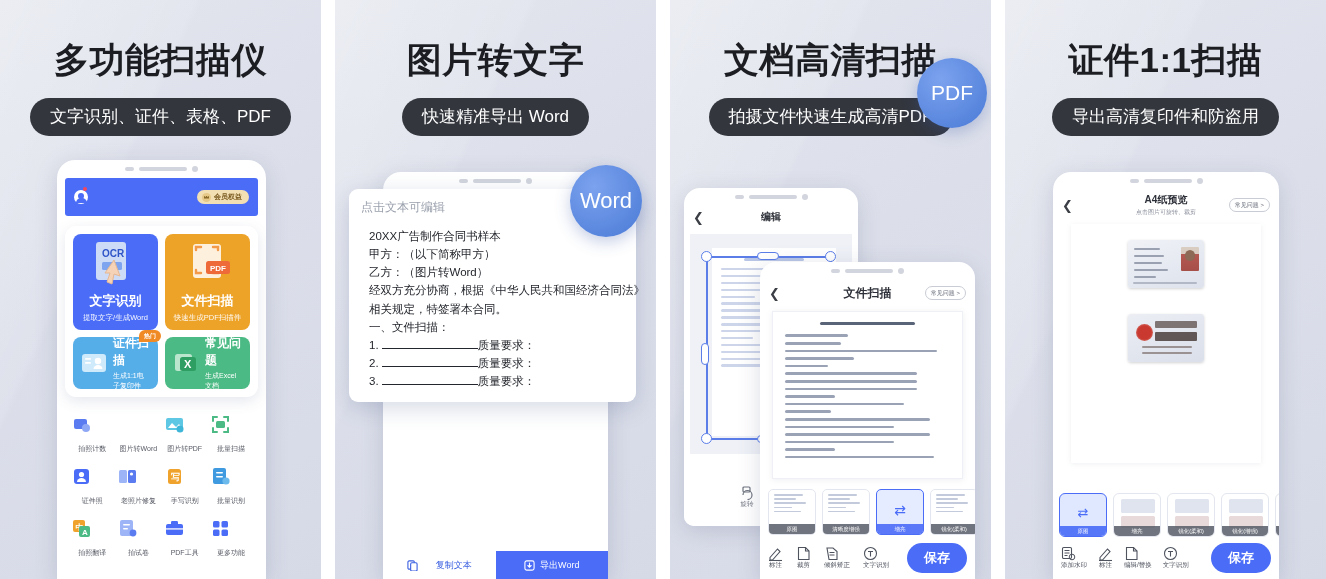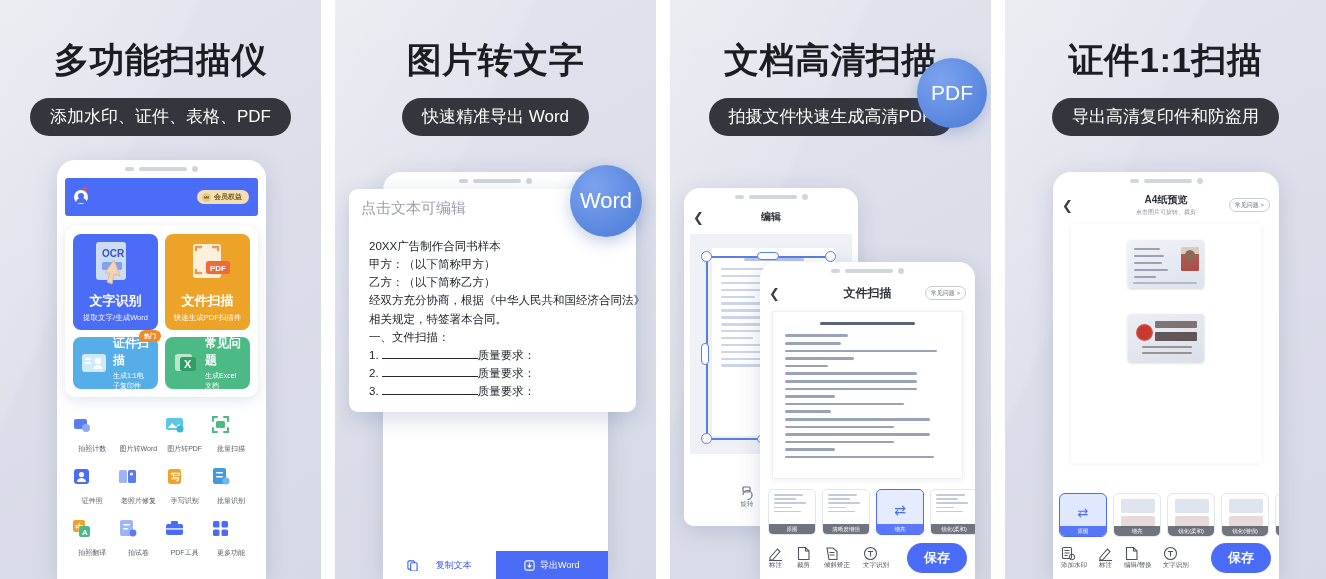--- a/index.html
+++ b/index.html
@@ -97,21 +97,21 @@
   
   .p2-phone { left:48px; top:172px; width:225px; height:407px; }
   .p2-seg { display:flex; width:108px; margin:4px auto 0; border:1px solid #4a6cf7; border-radius:5px; overflow:hidden; }
   .p2-seg div { flex:1; text-align:center; font-size:9px; padding:3.5px 0; }
   .p2-seg .on { background:#4a6cf7; color:#fff; }
   .p2-seg .off { background:#fff; color:#3a3d44; }
   .p2-docttl { text-align:center; font-size:7px; font-weight:700; color:#2d4fc8; margin-top:12px; }
   .p2-docbody { margin:9px 14px 0; }
   .p2-docbody .ln { height:4px; background:#c8d3ef; border-radius:2px; margin-bottom:6px; }
   .p2-overlay { position:absolute; left:14px; top:189px; width:287px; background:#fff; border-radius:9px; padding:10px 12px 12px; box-shadow:0 6px 22px rgba(70,85,130,.22); z-index:6; }
-  .p2-overlay .hint { font-size:15px; color:#9aa0ac; margin-bottom:19px; }
+  .p2-overlay .hint { font-size:12px; color:#9aa0ac; margin-bottom:11px; }
   .p2-overlay .line { font-size:11.5px; color:#23262c; line-height:1.58; white-space:nowrap;margin-left:8px; }
   .p2-overlay .line .blank { display:inline-block; width:96px; border-bottom:1px solid #23262c; }
   .p2-bubble { position:absolute; right:14px; top:165px; width:72px; height:72px; border-radius:50%; background:radial-gradient(circle at 34% 30%, #7ba2ee, #4a7ad6); color:#fff; display:flex; align-items:center; justify-content:center; font-size:22px; z-index:7; box-shadow:0 5px 16px rgba(60,90,170,.3);}
   .p2-foot { position:absolute; left:0; right:0; bottom:0; display:flex; height:28px; }
   .p2-foot .b1 { flex:1; display:flex; align-items:center; justify-content:center; gap:18px; font-size:9px; color:#3a5fe0; }
   .p2-foot .b2 { flex:1; display:flex; align-items:center; justify-content:center; gap:5px; font-size:9px; color:#fff; background:#4a6cf7; }
 
   
   .p3-back { left:14px; top:188px; width:174px; height:338px; border-radius:16px 16px 10px 10px; }
   .p3-cropzone { margin:6px 6px 0; height:220px; background:#eff1f7; position:relative; }
@@ -169,21 +169,21 @@
   .toolrow4 .ti .gi { width:15px; height:15px; margin:0 auto 3px; }
   svg { display:block; }
 </style>
 </head>
 <body>
 
 <div class="stage">
 
   <div class="panel">
     <div class="headline">多功能扫描仪</div>
-    <div class="subpill">添加水印、证件、表格、PDF</div>
+    <div class="subpill">文字识别、证件、表格、PDF</div>
 
     <div class="phone p1-phone">
       <div class="notchbar">
           <span class="n1"></span>
           <span class="n2"></span>
           <span class="n3"></span>
         </div>
 
       <div class="p1-blue">
         <span class="p1-ava"></span>
@@ -366,21 +366,21 @@
             </svg>
           <span>导出Word</span>
         </div>
       </div>
     </div>
 
     <div class="p2-overlay">
       <div class="hint">点击文本可编辑</div>
       <div class="line">20XX广告制作合同书样本</div>
       <div class="line">甲方：（以下简称甲方）</div>
-      <div class="line">乙方：（以下简称乙方）</div>
+      <div class="line">乙方：（图片转Word）</div>
       <div class="line">经双方充分协商，根据《中华人民共和国经济合同法》</div>
       <div class="line">相关规定，特签署本合同。</div>
       <div class="line">一、文件扫描：</div>
       <div class="line"><span>1.</span>&nbsp;<span class="blank"></span><span>质量要求：</span></div>
       <div class="line"><span>2.</span>&nbsp;<span class="blank"></span><span>质量要求：</span></div>
       <div class="line"><span>3.</span>&nbsp;<span class="blank"></span><span>质量要求：</span></div>
     </div>
     <div class="p2-bubble">Word</div>
   </div>
 

